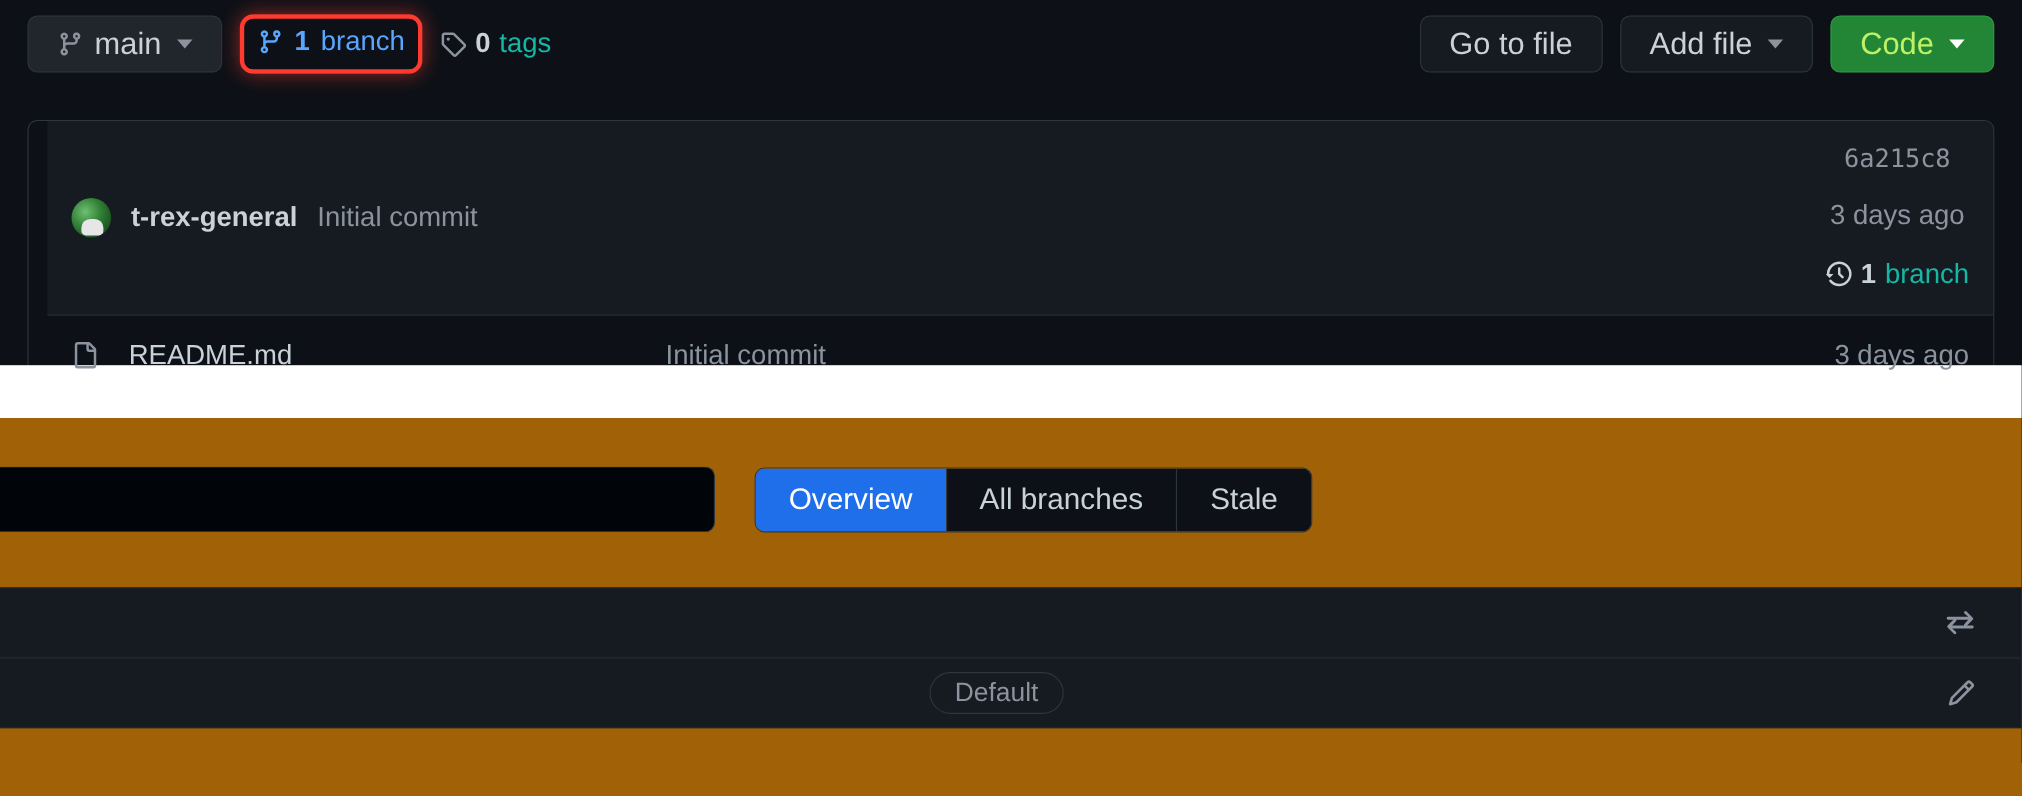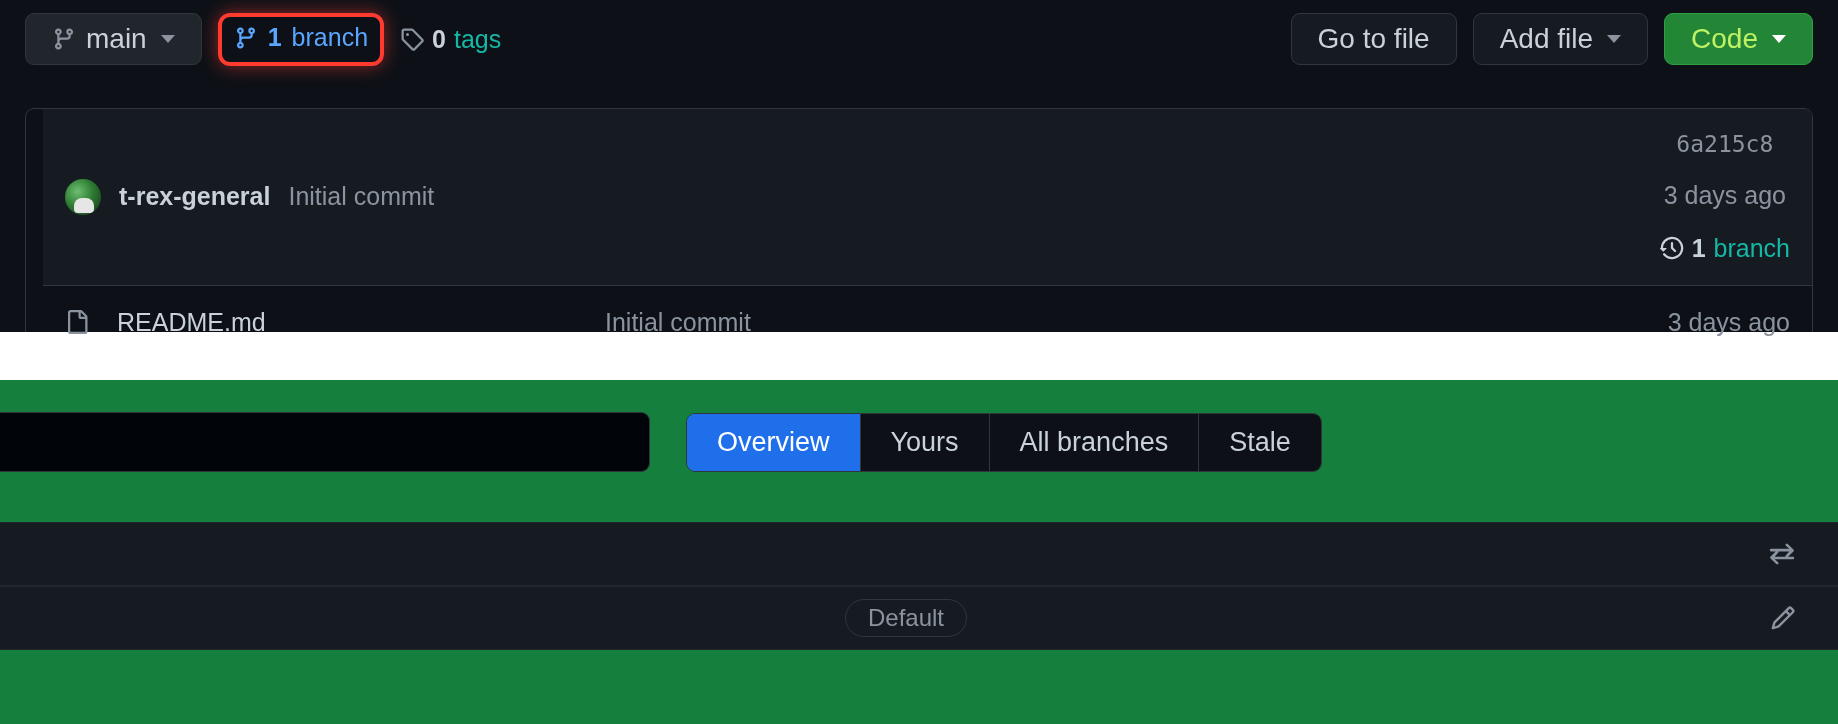--- a/index.html
+++ b/index.html
@@ -134,22 +134,22 @@
     border-top-right-radius:9px;
     height:20px;
     background:#0d1117;
   }
   
   
   .white-gap { background:#fff; height:48px; width:100%; }
   
   
   .pane-bottom {
-    background:#15803d;
-    padding-top:32px;
+    background:#a16207;
+    padding-top:44px;
     height:344px;
     position:relative;
   }
   .search-row {
     display:flex; align-items:center; gap:36px;
     padding: 0 30px 0 0;
   }
   .search-box {
     width: 650px; height:60px;
     background:#010409;
@@ -305,21 +305,20 @@
 
 <div class="white-gap"></div>
 
 <div class="pane-bottom">
 
   <div class="search-row">
     <div class="search-box"></div>
 
     <div class="tab-group">
       <div class="tab active">Overview</div>
-      <div class="tab">Yours</div>
       <div class="tab">All branches</div>
       <div class="tab">Stale</div>
     </div>
 
     <div class="spacer"></div>
 
   </div>
 
   <div class="lower-rows">
     <div class="row-strip">

